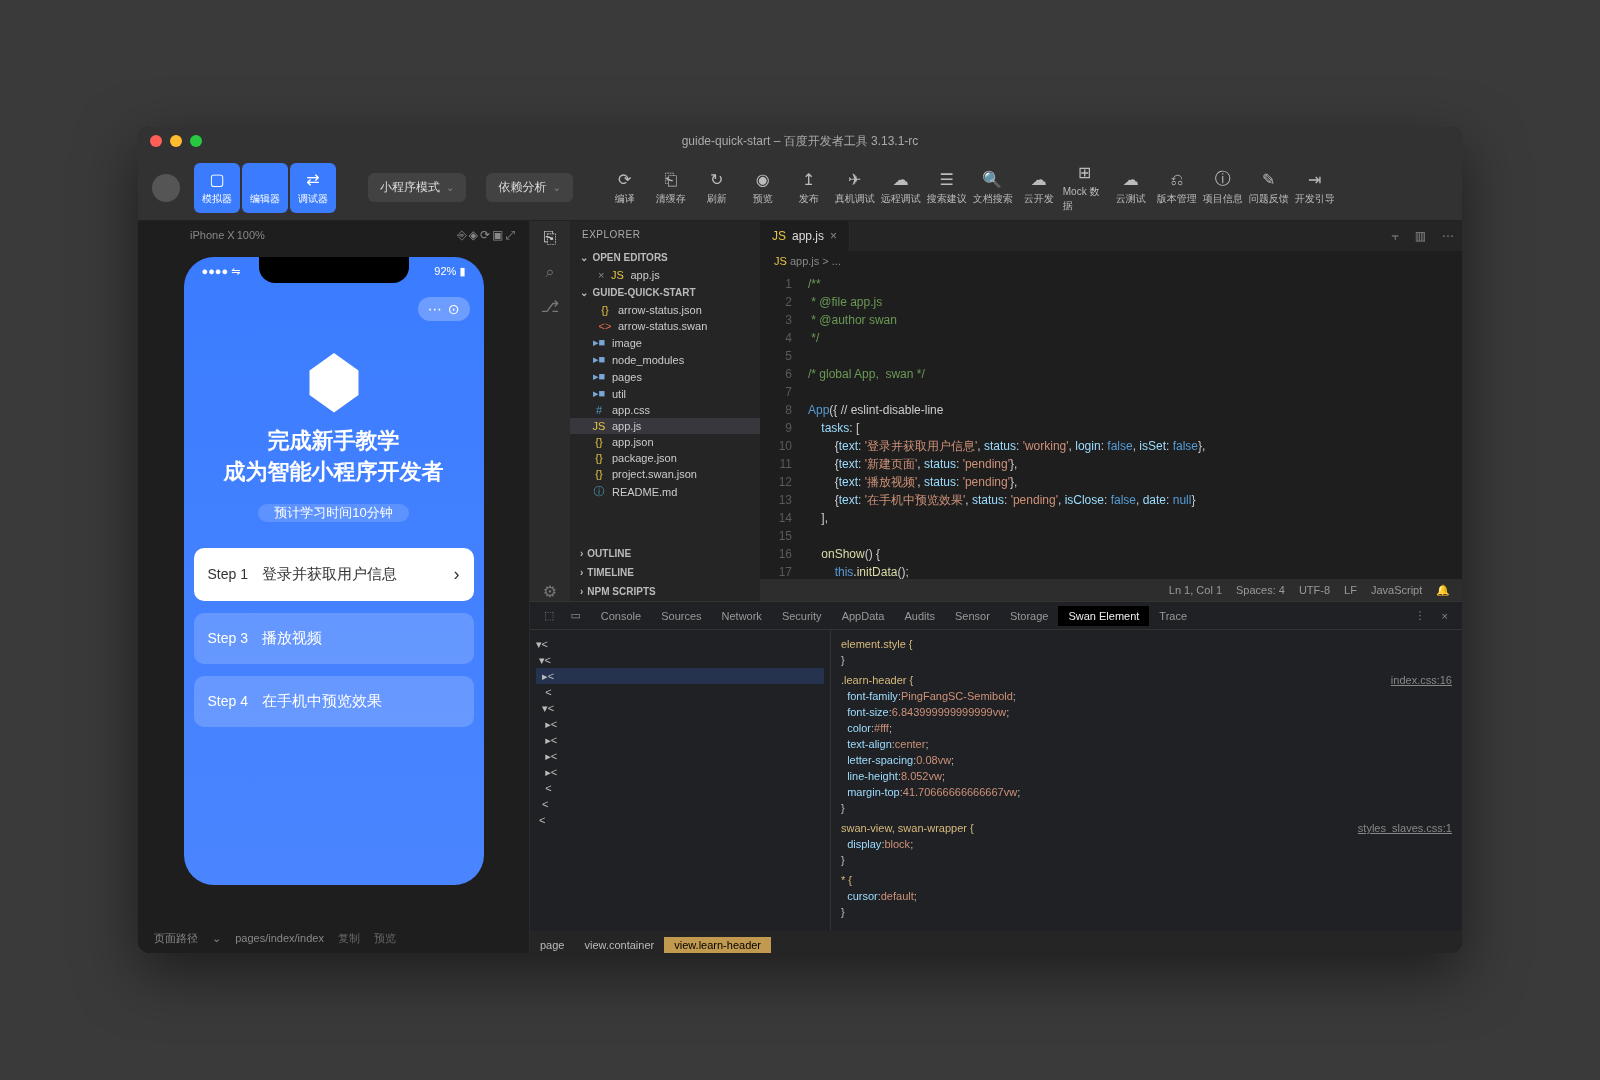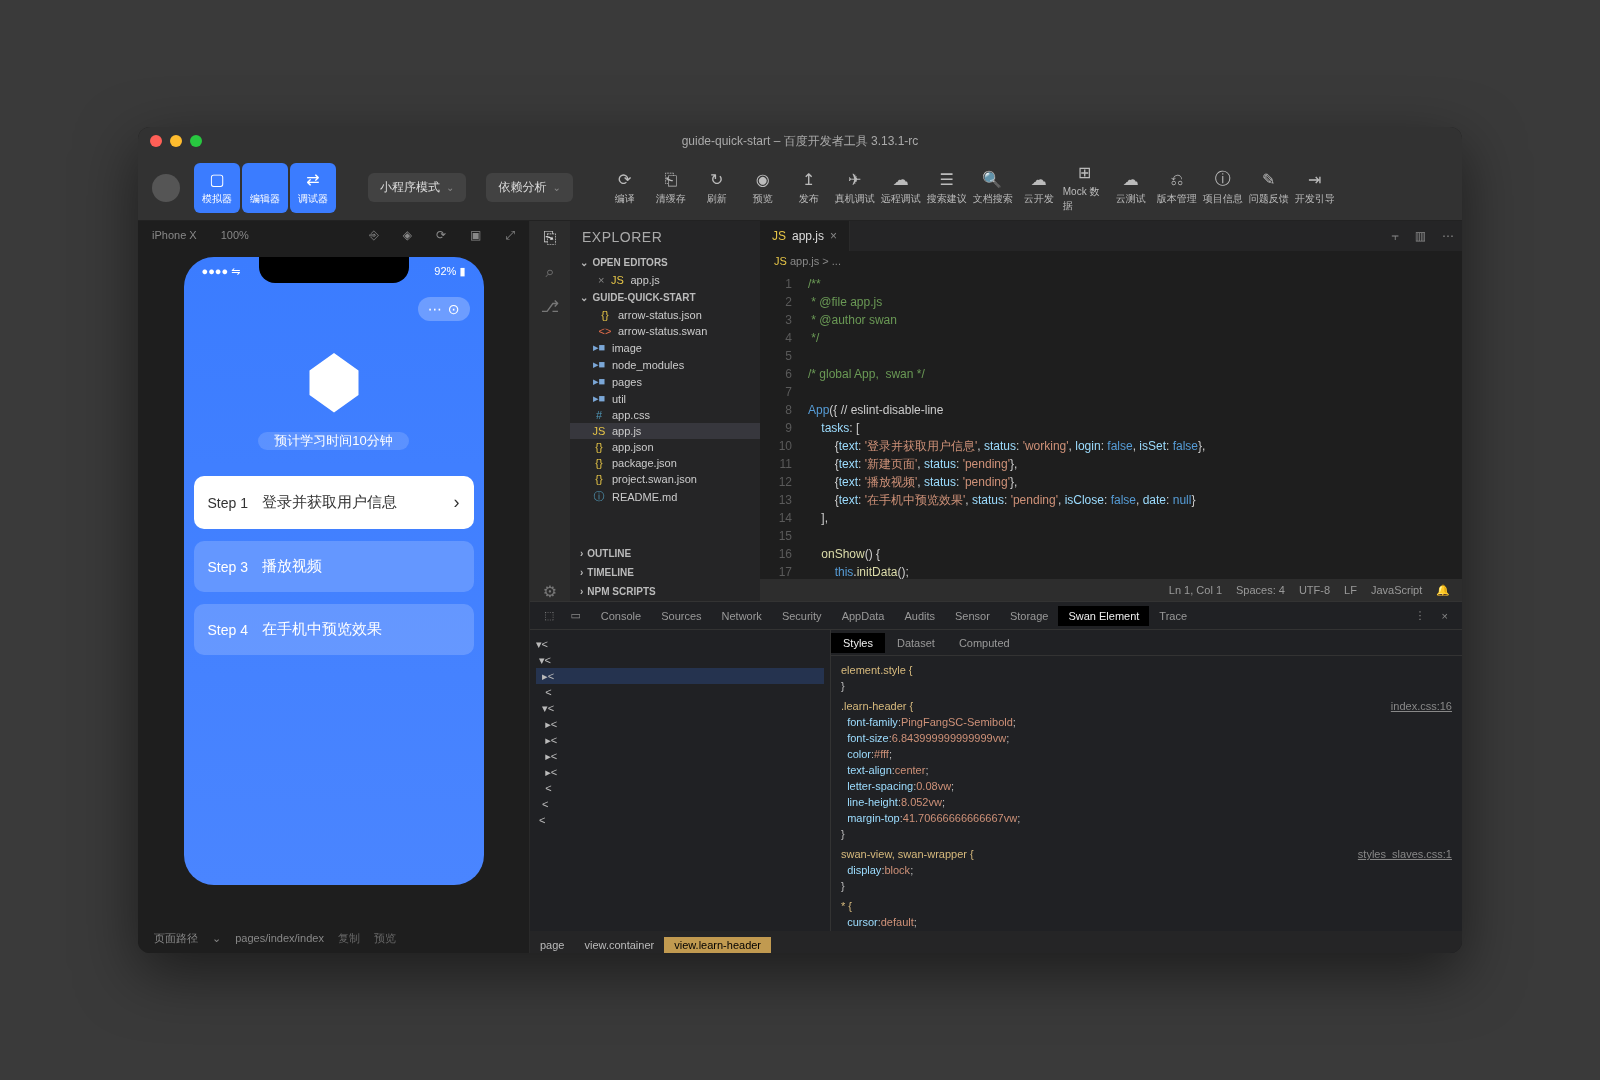--- a/index.html
+++ b/index.html
@@ -20,21 +20,21 @@
 .tbtn.blue { background:#3b7cff; color:#fff; width:46px; margin-right:2px;}
 .tbtn .ic { font-size:16px; height:20px; display:flex; align-items:center;}
 .tbtn .lbl { font-size:10px; margin-top:2px;}
 .tool-sep{width:14px}
 .mode-pill{display:flex;align-items:center;gap:6px;padding:6px 12px;background:#424242;border-radius:6px;color:#ddd;font-size:12px;margin:0 8px;cursor:pointer;}
 .mode-pill .chev{color:#888;font-size:10px}
 
 
 .body { flex:1; display:flex; overflow:hidden;}
 .simcol { width:392px; background:#1e1e1e; display:flex; flex-direction:column; border-right:1px solid #2a2a2a;}
-.sim-top { height:28px; display:flex; align-items:center; padding:0 14px; color:#888; font-size:11px; gap:24px;}
+.sim-top { height:28px; display:flex; align-items:center; padding:0 14px; color:#888; font-size:11px; gap:2px;margin-left:38px;}
 .sim-top .sp{flex:1}
 .sim-top .ic{cursor:pointer;font-size:12px}
 .sim-area { flex:1; display:flex; align-items:flex-start; justify-content:center; padding:8px 0;}
 .phone { width:300px; height:628px; background:linear-gradient(180deg,#3b7cff,#4a85ff); border-radius:30px; position:relative; overflow:hidden; color:#fff;}
 .notch{position:absolute;top:0;left:50%;transform:translateX(-50%);width:150px;height:26px;background:#000;border-radius:0 0 16px 16px}
 .statusb{display:flex;justify-content:space-between;padding:8px 18px;font-size:11px}
 .pill-action{position:absolute;top:40px;right:14px;display:flex;gap:6px;background:rgba(255,255,255,.25);padding:4px 10px;border-radius:20px;font-size:14px}
 .logo{margin:60px auto 10px;width:70px;height:70px;display:flex;align-items:center;justify-content:center;}
 .logo svg{width:70px;height:70px}
 .hero-t{text-align:center;font-size:22px;font-weight:600;line-height:1.4;margin-top:4px}
@@ -47,21 +47,21 @@
 .sim-footer{height:30px;display:flex;align-items:center;padding:0 16px;color:#888;font-size:11px;gap:14px}
 
 
 .edcol{flex:1;display:flex;flex-direction:column;overflow:hidden}
 .ed-top{flex:1;display:flex;overflow:hidden}
 .activity{width:40px;background:#2c2c2c;display:flex;flex-direction:column;align-items:center;padding-top:8px;gap:16px;color:#777}
 .activity .ic{font-size:16px;cursor:pointer}
 .activity .ic.on{color:#ddd}
 .activity .sp{flex:1}
 .explorer{width:190px;background:#252526;display:flex;flex-direction:column;color:#ccc;font-size:11px;overflow:hidden}
-.ex-h{padding:8px 12px;font-size:14px;letter-spacing:.5px;color:#aaa;text-transform:uppercase}
+.ex-h{padding:8px 12px;font-size:10px;letter-spacing:.5px;color:#aaa;text-transform:uppercase}
 .ex-sec{padding:4px 10px;font-size:10px;font-weight:600;color:#bbb;cursor:pointer;display:flex;align-items:center;gap:4px}
 .ex-item{padding:2px 10px 2px 28px;display:flex;align-items:center;gap:6px;cursor:pointer}
 .ex-item.sel{background:#37373d}
 .ex-item .fi{width:14px;text-align:center;font-size:11px}
 .fi.js{color:#e6c547}.fi.json{color:#e6c547}.fi.fold{color:#7ba7d7}.fi.swan{color:#e06c4a}.fi.md{color:#519aba}.fi.css{color:#519aba}
 
 .editor{flex:1;display:flex;flex-direction:column;background:#1e1e1e;overflow:hidden}
 .tabs{display:flex;align-items:center;background:#252526;height:30px}
 .tab{display:flex;align-items:center;gap:6px;padding:0 12px;height:100%;background:#1e1e1e;color:#ddd;font-size:12px;border-right:1px solid #2a2a2a}
 .tab .x{color:#888;cursor:pointer}
@@ -228,20 +228,24 @@
           </div>
           <div class="pill-action">
               <span>⋯</span>
               <span>⊙</span>
             </div>
           <div class="logo">
             <svg viewBox="0 0 100 100">
                 <path d="M50 10 L85 35 L85 70 L50 95 L15 70 L15 35 Z M50 25 L70 40 L70 65 L50 80 L30 65 L30 40 Z" fill="#fff"></path>
               </svg>
           </div>
+          <div class="hero-t">
+            <div>完成新手教学</div>
+            <div>成为智能小程序开发者</div>
+          </div>
           <span class="hero-sub">预计学习时间10分钟</span>
           <div class="steps" id="steps">
               <div class="step active">
                 <span class="num">Step 1</span>
                 <span>登录并获取用户信息</span>
                 <span class="ar">›</span>
               </div>
               <div class="step">
                 <span class="num">Step 3</span>
                 <span>播放视频</span>
@@ -429,25 +433,20 @@
               <div class="ln">  ▾&lt;</div>
               <div class="ln">   ▸&lt;</div>
               <div class="ln">   ▸&lt;</div>
               <div class="ln">   ▸&lt;</div>
               <div class="ln">   ▸&lt;</div>
               <div class="ln">   &lt;</div>
               <div class="ln">  &lt;</div>
               <div class="ln"> &lt;</div>
             </div>
           <div class="styles">
-            <div class="styles-tabs" id="styles-tabs">
-                <span class="st on">Styles</span>
-                <span class="st">Dataset</span>
-                <span class="st">Computed</span>
-              </div>
             <div class="styles-body" id="styles-body">
                 <div class="rule"><span class="sel-t">element.style {</span><br>}</div>
                 <div class="rule"><span class="src-link">index.css:16</span><span class="sel-t">.learn-header {</span><br>&nbsp;&nbsp;<span class="prop">font-family</span>:<span class="val">PingFangSC-Semibold</span>;<br>&nbsp;&nbsp;<span class="prop">font-size</span>:<span class="val">6.843999999999999vw</span>;<br>&nbsp;&nbsp;<span class="prop">color</span>:<span class="val">#fff</span>;<br>&nbsp;&nbsp;<span class="prop">text-align</span>:<span class="val">center</span>;<br>&nbsp;&nbsp;<span class="prop">letter-spacing</span>:<span class="val">0.08vw</span>;<br>&nbsp;&nbsp;<span class="prop">line-height</span>:<span class="val">8.052vw</span>;<br>&nbsp;&nbsp;<span class="prop">margin-top</span>:<span class="val">41.70666666666667vw</span>;<br>}</div>
                 <div class="rule"><span class="src-link">styles_slaves.css:1</span><span class="sel-t">swan-view, swan-wrapper {</span><br>&nbsp;&nbsp;<span class="prop">display</span>:<span class="val">block</span>;<br>}</div>
                 <div class="rule"><span class="sel-t">* {</span><br>&nbsp;&nbsp;<span class="prop">cursor</span>:<span class="val">default</span>;<br>}</div>
               </div>
           </div>
         </div>
         <div class="crumbs" id="dev-crumbs">
             <span class="c">page</span>

